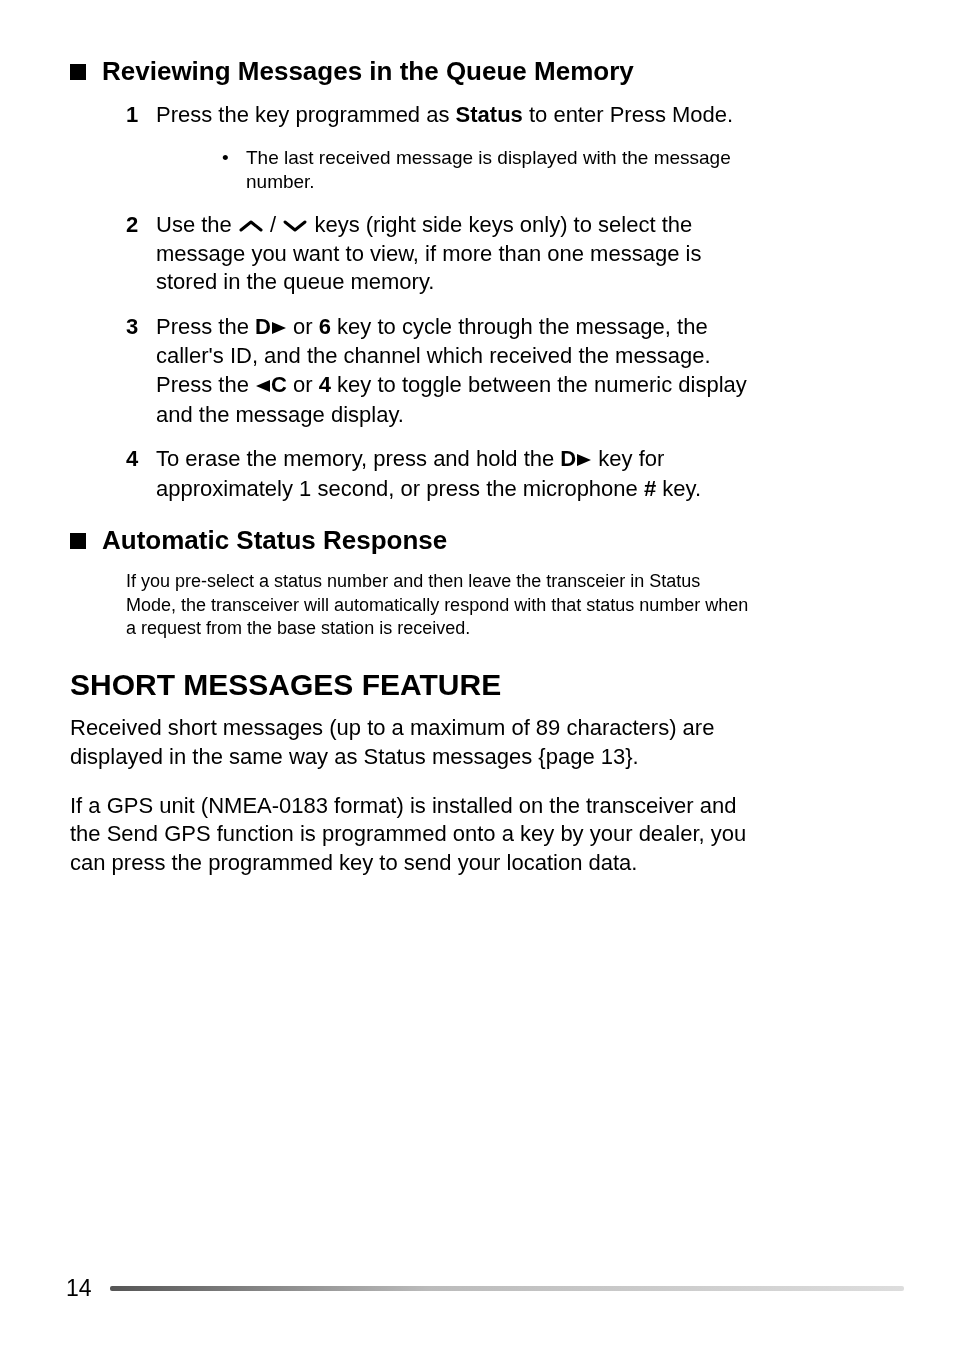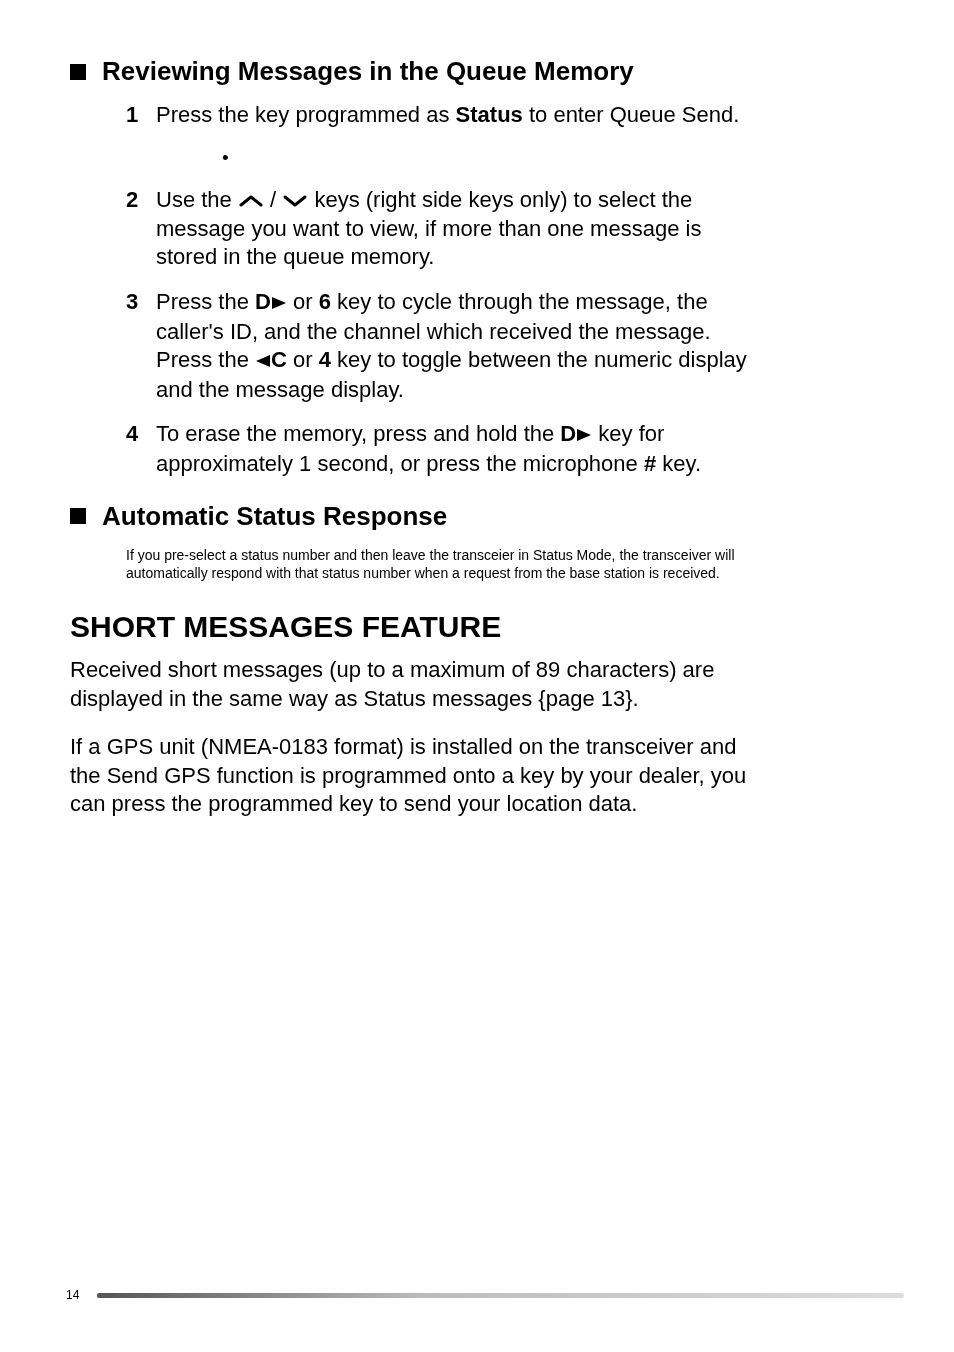--- a/index.html
+++ b/index.html
@@ -69,21 +69,21 @@
     line-height: 1.3;
   }
   .subdot .dot {
     width: 24px;
     flex: none;
   }
 
   
   .sq-para {
     margin-left: 56px;
-    font-size: 14px;
+    font-size: 18px;
     line-height: 1.3;
     margin-bottom: 28px;
   }
 
   
   .big-heading {
     font-family: Liberation Sans, sans-serif;
     font-weight: bold;
     font-stretch: condensed;
     font-size: 30px;
@@ -113,21 +113,21 @@
   
   .footer {
     position: absolute;
     left: 66px;
     right: 50px;
     bottom: 50px;
     display: flex;
     align-items: center;
   }
   .footer .pn {
-    font-size: 12px;
+    font-size: 23px;
     margin-right: 18px;
   }
   .footer .rule {
     flex: 1;
     height: 5px;
     background: linear-gradient(to right, #555 0%, #bbb 40%, #ddd 100%);
     border-radius: 2px;
   }
 </style>
 </head>
@@ -138,25 +138,26 @@
   <div class="sq-heading">
     <div class="sq"></div>
     <div class="ht">Reviewing Messages in the Queue Memory</div>
   </div>
 
   <div class="numlist">
 
     <div class="numitem">
       <div class="num">1</div>
       <div class="ntxt">
-        <span>Press the key programmed as </span><span class="b">Status</span><span> to enter Queue Send.</span>
+        <span>Press the key programmed as </span><span class="b">Status</span><span> to enter Press Mode.</span>
       </div>
     </div>
     <div class="subdot">
       <div class="dot">•</div>
+      <div>The last received message is displayed with the message number.</div>
     </div>
 
     <div class="numitem">
       <div class="num">2</div>
       <div class="ntxt">
         <span>Use the </span><span class="caret"><svg width="26" height="14" viewBox="0 0 26 14">
               <polyline points="3,11 13,3 23,11" fill="none" stroke="#000" stroke-width="3" stroke-linecap="round" stroke-linejoin="round"></polyline>
             </svg></span><span> / </span><span class="caret"><svg width="26" height="14" viewBox="0 0 26 14">
               <polyline points="3,3 13,11 23,3" fill="none" stroke="#000" stroke-width="3" stroke-linecap="round" stroke-linejoin="round"></polyline>
             </svg></span><span> keys (right side keys only) to select the message you want to view, if more than one message is stored in the queue memory.</span>

